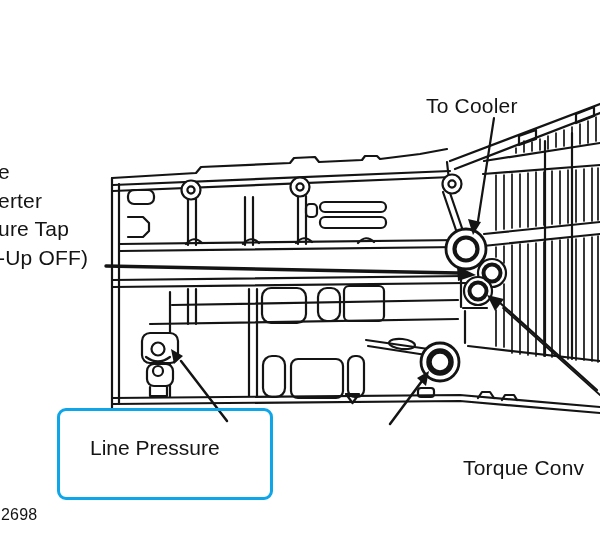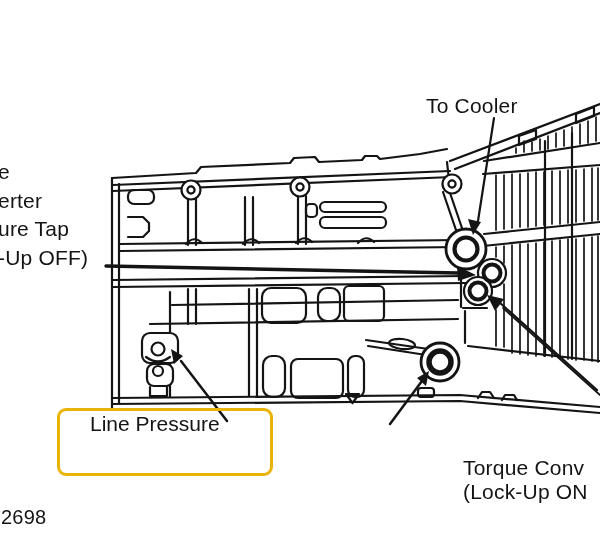--- a/index.html
+++ b/index.html
@@ -11,24 +11,24 @@
       stroke:#141414;stroke-width:2.2;fill:none;stroke-linecap:round;stroke-linejoin:round;}
   .art .thin{stroke-width:1.7;}
   .art .thick{stroke-width:3.4;}
   .art .wfill{fill:#ffffff;}
   .art .head{fill:#141414;stroke:none;}
   .lbl{position:absolute;font-size:21px;letter-spacing:.2px;white-space:nowrap;color:#141414;}
   .to-cooler{left:426px;top:94px;}
   .left-tap{left:-2px;top:158px;line-height:28.5px;}
   .from-cooler{left:330px;top:423px;line-height:24.5px;}
   .right-tap{left:463px;top:432px;line-height:23.5px;margin-top:24px;}
-  .fig-num{left:1px;top:506px;font-size:20px;}
+  .fig-num{left:1px;top:506px;font-size:16px;}
   .highlight-box{position:absolute;left:57px;top:408px;width:180px;height:62px;
-      border:3px solid #eab308;border-radius:9px;background:transparent;
-      padding:0 0 0 30px;font-size:21px;line-height:26px;white-space:nowrap;color:#141414;}
+      border:3px solid #0ea5e9;border-radius:9px;background:transparent;
+      padding:24px 0 0 30px;font-size:21px;line-height:26px;white-space:nowrap;color:#141414;}
 </style>
 </head>
 <body>
 
 <div class="stage">
 
   <svg class="art" width="600" height="550" viewBox="0 0 600 550">
 
     <g>
       <path d="M112,178 V410 M119,184 V404"></path>
@@ -143,17 +143,16 @@
     <div>-Up OFF)</div>
   </div>
 
   <div class="highlight-box">
     <div>Line Pressure</div>
   </div>
 
 
   <div class="lbl right-tap">
     <div>Torque Conv</div>
-    <div>(Lock-Up ON</div>
   </div>
 
   <div class="lbl fig-num">2698</div>
 </div>
 
 </body></html>

